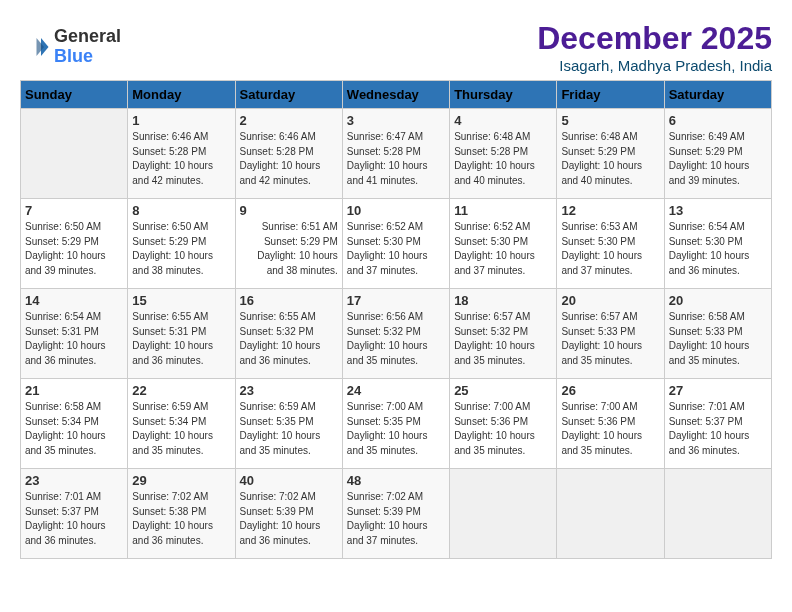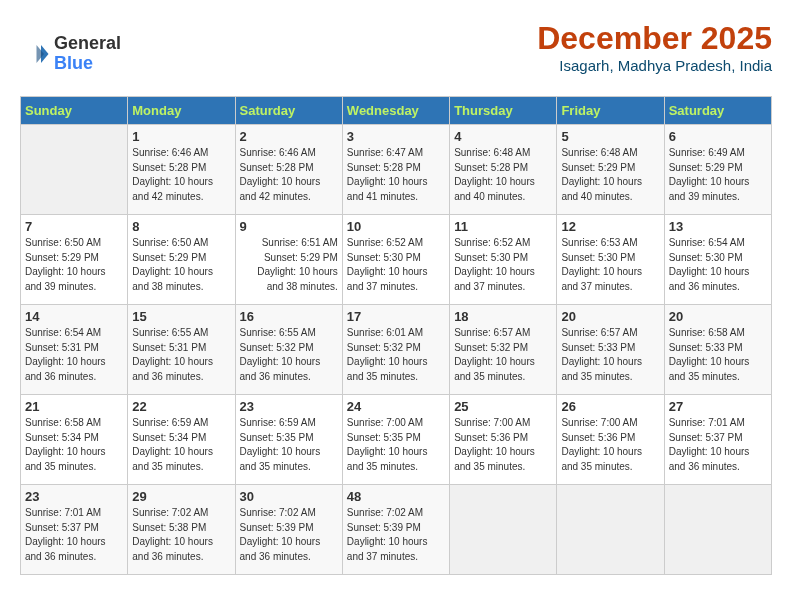--- a/index.html
+++ b/index.html
@@ -6,22 +6,22 @@
     body {
       font-family: Arial, sans-serif;
       background: #fff;
       width: 792px;
       min-height: 612px;
       padding: 20px;
     }
     .header {
       display: flex;
       justify-content: space-between;
-      align-items: flex-end;
-      margin-bottom: 22px;
+      align-items: center;
+      margin-bottom: 6px;
     }
     .logo {
       display: flex;
       align-items: center;
       gap: 4px;
     }
     .logo-text {
       font-size: 18px;
       font-weight: bold;
       color: #333;
@@ -29,34 +29,34 @@
     }
     .logo-text .blue { color: #3b82f6; }
     .logo-icon {
       width: 30px;
       height: 30px;
     }
     .title-section { text-align: right; }
     .month-title {
       font-size: 32px;
       font-weight: bold;
-      color: #c2410c;
+      color: #4c1d95;
     }
     .subtitle {
       font-size: 15px;
       color: #0c4a6e;
     }
     table {
       width: 100%;
       border-collapse: collapse;
       font-size: 11px;
     }
     thead tr th {
       background-color: #2e74b5;
-      color: #bef264;
+      color: #000000;
       padding: 6px 4px;
       text-align: left;
       font-size: 13px;
       border: 1px solid #ccc;
     }
     tbody tr td {
       border: 1px solid #ccc;
       vertical-align: top;
       padding: 4px;
       height: 90px;
@@ -228,21 +228,21 @@
         </td>
         <td>
           <span class="day-number">16</span>
           <div class="day-info" style="white-space: pre-line;">Sunrise: 6:55 AM
 Sunset: 5:32 PM
 Daylight: 10 hours
 and 36 minutes.</div>
         </td>
         <td>
           <span class="day-number">17</span>
-          <div class="day-info" style="white-space: pre-line;">Sunrise: 6:01 AM
+          <div class="day-info" style="white-space: pre-line;">Sunrise: 6:56 AM
 Sunset: 5:32 PM
 Daylight: 10 hours
 and 35 minutes.</div>
         </td>
         <td>
           <span class="day-number">18</span>
           <div class="day-info" style="white-space: pre-line;">Sunrise: 6:57 AM
 Sunset: 5:32 PM
 Daylight: 10 hours
 and 35 minutes.</div>
@@ -322,21 +322,21 @@
 and 36 minutes.</div>
         </td>
         <td>
           <span class="day-number">29</span>
           <div class="day-info" style="white-space: pre-line;">Sunrise: 7:02 AM
 Sunset: 5:38 PM
 Daylight: 10 hours
 and 36 minutes.</div>
         </td>
         <td>
-          <span class="day-number">30</span>
+          <span class="day-number">40</span>
           <div class="day-info" style="white-space: pre-line;">Sunrise: 7:02 AM
 Sunset: 5:39 PM
 Daylight: 10 hours
 and 36 minutes.</div>
         </td>
         <td>
           <span class="day-number">48</span>
           <div class="day-info" style="white-space: pre-line;">Sunrise: 7:02 AM
 Sunset: 5:39 PM
 Daylight: 10 hours

